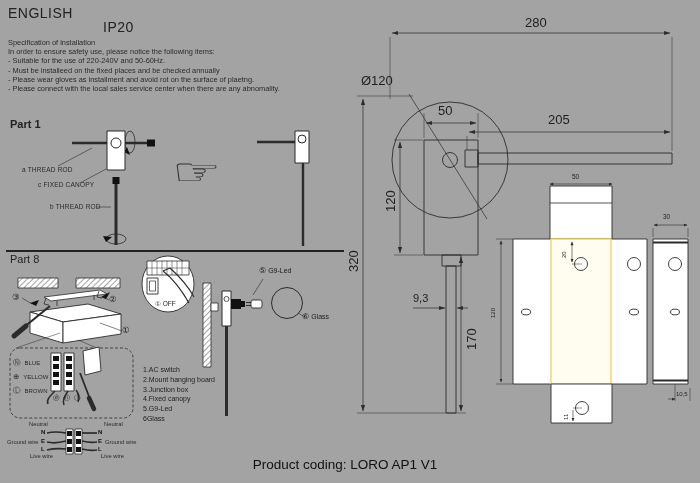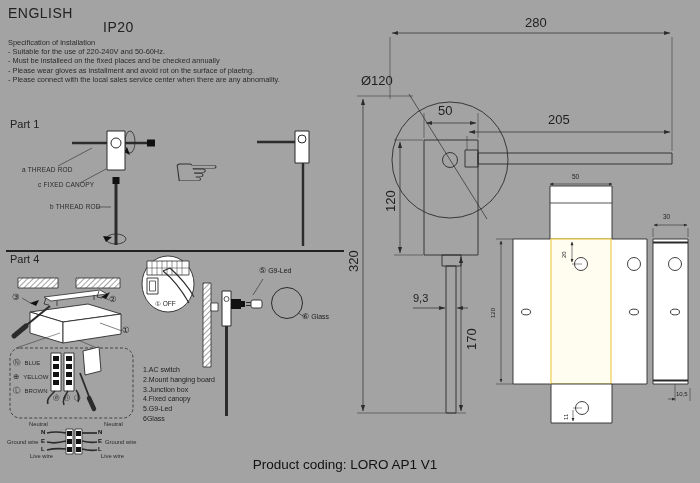--- a/index.html
+++ b/index.html
@@ -30,27 +30,28 @@
 </head>
 <body>
 
 <div class="page">
 
   <div class="abs h1" style="left:8px;top:5px;">ENGLISH</div>
   <div class="abs h1" style="left:103px;top:5px;margin-top:14px;">IP20</div>
 
   <div class="abs spec" style="left:8px;top:38px;">
     <div>Specification of installation</div>
+    <div>In order to ensure safety use, please notice the following items:</div>
     <div>- Suitable for the use of 220-240V and 50-60Hz.</div>
     <div>- Must be installeed on the fixed places and be checked annually</div>
     <div>- Please wear gloves as installment and avoid rot on the surface of plaetng.</div>
     <div>- Please connect with the local sales service center when there are any abnomality.</div>
   </div>
 
-  <div class="abs partlbl" style="left:10px;top:118px;">Part 1</div>
+  <div class="abs partlbl" style="left:10px;top:118px;font-weight:bold;">Part 1</div>
 
   <svg style="left:0;top:125px;" width="350" height="125" viewBox="0 125 350 125">
     <g stroke="#2b2b2b" fill="none">
       <line x1="72" y1="143" x2="150" y2="143" stroke-width="2.4"></line>
       <rect x="147" y="139.5" width="8" height="7" fill="#111" stroke="none"></rect>
       <ellipse cx="130" cy="142" rx="5" ry="11" stroke-width="0.8"></ellipse>
       <polygon points="124,152 130,155 127,147" fill="#111" stroke="none"></polygon>
       <line x1="58" y1="166" x2="92" y2="148" stroke-width="0.6"></line>
     </g>
     <g stroke="#2b2b2b" fill="#fff">
@@ -73,21 +74,21 @@
     </g>
   </svg>
   <div class="abs hand" style="left:172px;top:150px;">☞</div>
 
   <div class="abs tiny" style="left:22px;top:166px;">a THREAD ROD</div>
   <div class="abs tiny" style="left:38px;top:181px;">c FIXED CANOPY</div>
   <div class="abs tiny" style="left:50px;top:203px;">b THREAD ROD</div>
 
   <div class="divider" style="left:6px;top:250px;width:338px;"></div>
 
-  <div class="abs partlbl" style="left:10px;top:253px;">Part 4</div>
+  <div class="abs partlbl" style="left:10px;top:253px;">Part 8</div>
 
   <svg style="left:0;top:258px;" width="345" height="165" viewBox="0 258 345 165">
     <defs>
       <pattern id="h1" patternUnits="userSpaceOnUse" width="4" height="4" patternTransform="rotate(45)">
         <rect width="4" height="4" fill="#fff"></rect>
         <line x1="0" y1="0" x2="0" y2="4" stroke="#555" stroke-width="1.1"></line>
       </pattern>
     </defs>
     <g stroke="#2b2b2b">
       <rect x="18" y="278" width="40" height="10" fill="url(#h1)" stroke-width="0.8"></rect>

